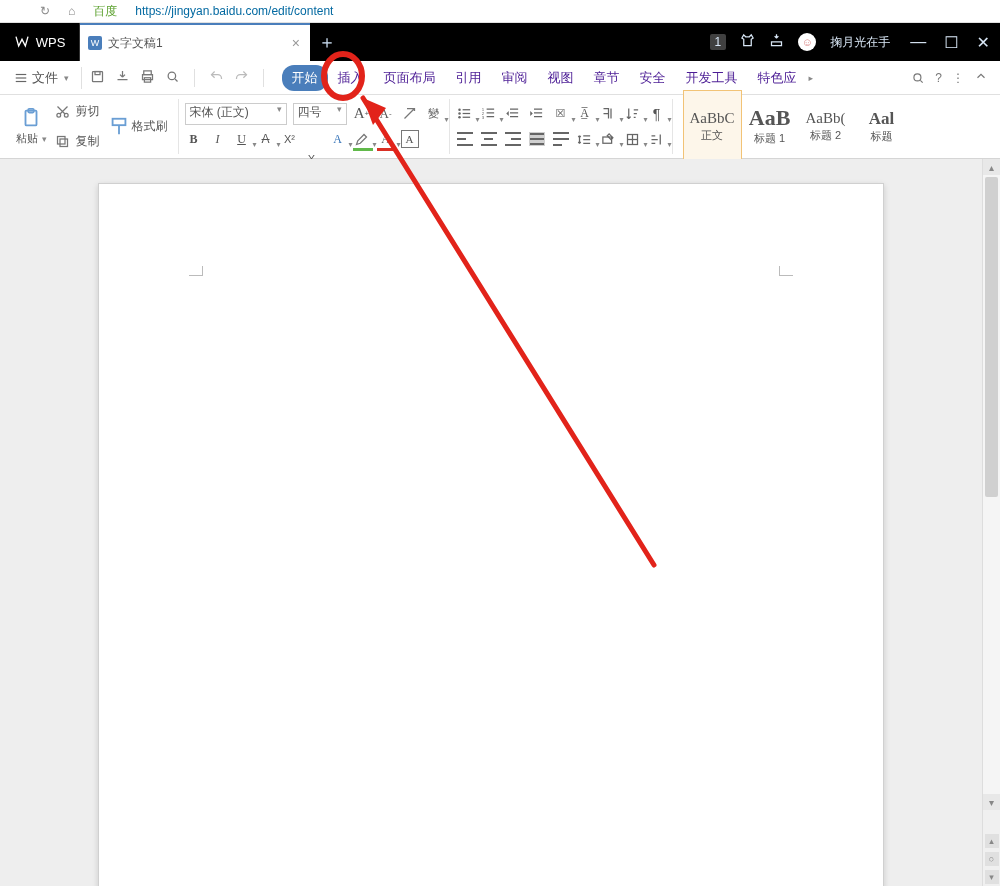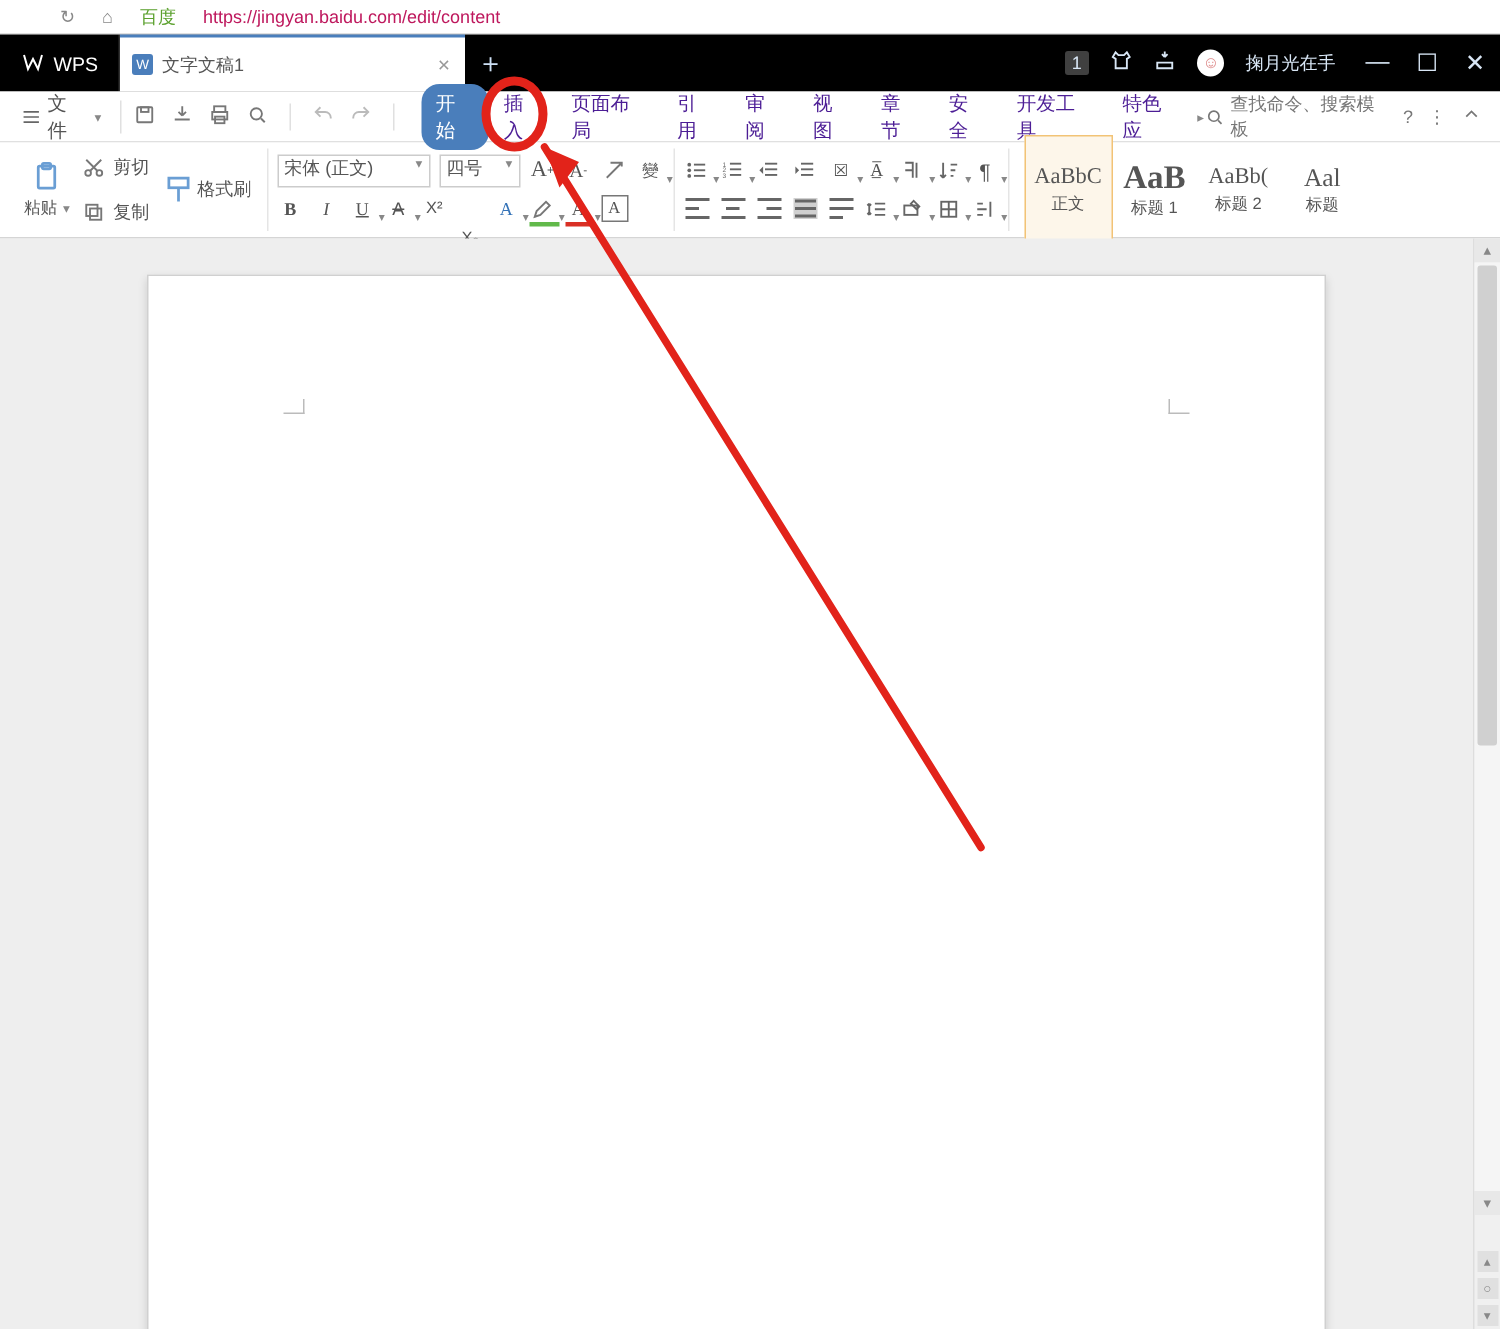--- a/index.html
+++ b/index.html
@@ -1,20 +1,20 @@
 <!DOCTYPE html>
 <html><head>
 <meta charset="utf-8">
 <style>
   * { box-sizing: border-box; margin: 0; padding: 0; font-family: "Microsoft YaHei", Arial, sans-serif; }
   body { background: #f0f0f0; width: 1000px; height: 886px; overflow: hidden; position: relative; }
 
   
   .browser-bar { height: 23px; background: #fff; border-bottom: 1px solid #e0e0e0; display: flex; align-items: center; font-size: 12px; color: #888; padding-left: 40px; gap: 18px; }
-  .browser-bar .url { color: #be185d; }
+  .browser-bar .url { color: #0369a1; }
   .browser-bar .baidu { color: #5aa02c; }
 
   
   .title-bar { height: 38px; background: #000000; display: flex; align-items: stretch; color: #fff; }
   .wps-logo { width: 80px; display: flex; align-items: center; justify-content: center; font-size: 13px; gap: 6px; border-right: 1px solid rgba(255,255,255,.2); }
   .wps-logo svg { width: 16px; height: 16px; }
   .doc-tab { background: #fff; color: #555; display: flex; align-items: center; padding: 0 10px 0 8px; font-size: 12px; min-width: 230px; gap: 6px; border-top: 2px solid #4a7ebb; }
   .doc-tab .doc-icon { width: 14px; height: 14px; background: #4a7ebb; border-radius: 2px; display: inline-flex; align-items: center; justify-content: center; color: #fff; font-size: 9px; }
   .doc-tab .close { margin-left: auto; color: #999; font-size: 14px; cursor: pointer; }
   .new-tab { display: flex; align-items: center; justify-content: center; width: 34px; color: #cde0f5; font-size: 18px; }
@@ -181,21 +181,20 @@
     <span class="tab">开发工具</span>
     <span class="tab">特色应</span>
     <span class="small-caret">▸</span>
   </div>
   <div class="menu-right">
     <span class="search">
       <svg viewBox="0 0 24 24" fill="none" stroke="#777" stroke-width="2">
           <circle cx="11" cy="11" r="6"></circle>
           <path d="M20 20l-4-4"></path>
         </svg>
-      <span>查找命令、搜索模板</span>
     </span>
     <span>?</span>
     <span>⋮</span>
     <span>
       <svg viewBox="0 0 24 24" fill="none" stroke="#777" stroke-width="2">
           <path d="M6 15l6-6 6 6"></path>
         </svg>
     </span>
   </div>
 </div>
@@ -410,21 +409,21 @@
       </div>
       <div class="style-item">
         <span class="preview" style="font-size:22px;font-weight:bold">AaB</span>
         <span class="slabel">标题 1</span>
       </div>
       <div class="style-item">
         <span class="preview" style="font-size:15px">AaBb(</span>
         <span class="slabel">标题 2</span>
       </div>
       <div class="style-item">
-        <span class="preview" style="font-size:17px;font-weight:normal">Aal</span>
+        <span class="preview" style="font-size:17px;font-weight:bold">Aal</span>
         <span class="slabel">标题</span>
       </div>
     </div>
   </div>
 </div>
 
 <div class="workspace">
   <div class="doc-scroll">
     <div class="page">
       <div class="margin-mark tl2"></div>

